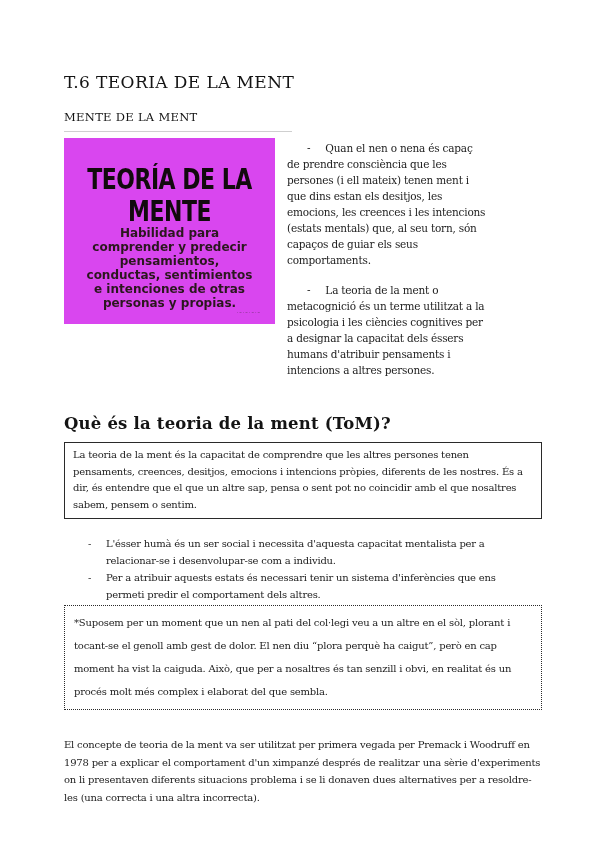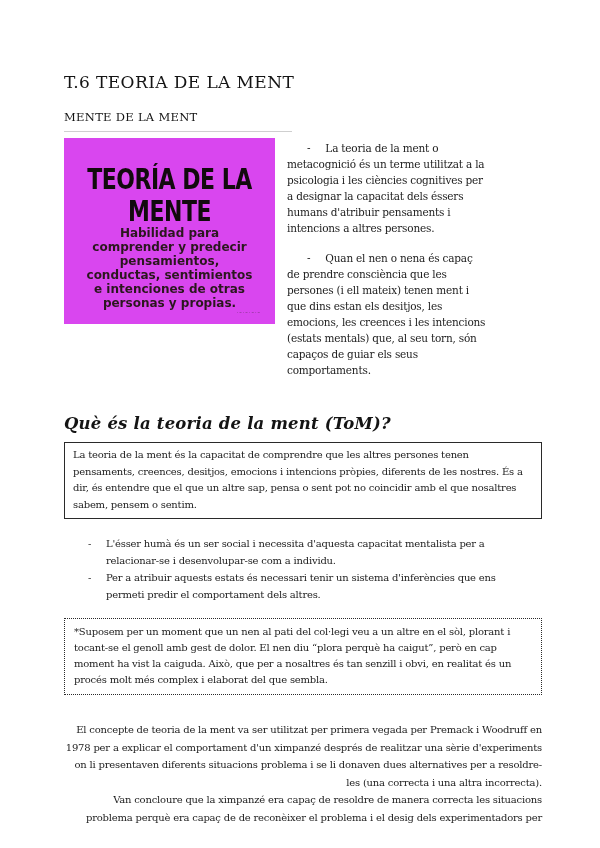--- a/index.html
+++ b/index.html
@@ -41,36 +41,36 @@
     font-weight: bold; font-size: 12px; line-height: 14px; color: #2b171e;
   }
   .tom-watermark {
     position: absolute; right: 14px; bottom: 9px;
     font-size: 5px; letter-spacing: 1px; color: #33222a; opacity: 0.8;
   }
   .right-col { flex: 1; font-size: 10.5px; letter-spacing: -0.2px; line-height: 16px; padding-top: 2px; }
   .rb { margin-bottom: 14px; }
   .rb-marker { padding-left: 20px; padding-right: 15px; }
   h3.question-heading {
-    margin-top: 22px; font-size: 16.5px; font-weight: bold; font-style: italic;
+    margin-top: 22px; font-size: 16.5px; font-weight: bold; 
     letter-spacing: 0.2px; color: #141414;
   }
   .body-text { font-size: 10px; letter-spacing: -0.2px; line-height: 16.5px; }
   .def-box {
     margin-top: 9px; border: 1.5px solid #2a2a2a;
     padding: 4px 8px 5px 8px; width: 478px;
   }
   .bullets { margin-top: 17px; padding-left: 24px; width: 460px; }
   .li { display: flex; gap: 10px; margin-bottom: 1px; }
   .li-marker { flex: 0 0 8px; }
   .example-box {
-    margin-top: 15px; border: 1.5px dotted #2a2a2a;
-    padding: 5px 9px 6px 9px; width: 478px; line-height: 16px;
+    margin-top: 2px; border: 1.5px dotted #2a2a2a;
+    padding: 5px 9px 6px 9px; width: 478px; line-height: 23px;
   }
-  .history { margin-top: 26px; width: 478px; line-height: 17.5px; text-align: right; }
+  .history { margin-top: 26px; width: 478px; line-height: 17.5px; }
 </style>
 </head>
 <body>
 
 <div class="page">
 
   <h1 class="doc-title">T.6 TEORIA DE LA MENT</h1>
 
   <div class="subtitle-wrap">
     <h2 class="doc-subtitle">MENTE DE LA MENT</h2>
@@ -78,22 +78,22 @@
 
   <div class="row">
 
     <div class="tom-card" style="background: #d946ef;">
       <span class="tom-title">TEORÍA DE LA MENTE</span>
       <span class="tom-body">Habilidad para comprender y predecir pensamientos, conductas, sentimientos e intenciones de otras personas y propias.</span>
       <span class="tom-watermark">·–·–·–·–</span>
     </div>
 
     <div class="right-col">
+      <p class="rb"><span class="rb-marker">-</span><span>Quan el nen o nena és capaç de prendre consciència que les persones (i ell mateix) tenen ment i que dins estan els desitjos, les emocions, les creences i les intencions (estats mentals) que, al seu torn, són capaços de guiar els seus comportaments.</span></p>
       <p class="rb"><span class="rb-marker">-</span><span>La teoria de la ment o metacognició és un terme utilitzat a la psicologia i les ciències cognitives per a designar la capacitat dels éssers humans d'atribuir pensaments i intencions a altres persones.</span></p>
-      <p class="rb"><span class="rb-marker">-</span><span>Quan el nen o nena és capaç de prendre consciència que les persones (i ell mateix) tenen ment i que dins estan els desitjos, les emocions, les creences i les intencions (estats mentals) que, al seu torn, són capaços de guiar els seus comportaments.</span></p>
     </div>
 
   </div>
 
   <h3 class="question-heading">Què és la teoria de la ment (ToM)?</h3>
 
   <div class="def-box body-text">
     <p>La teoria de la ment és la capacitat de comprendre que les altres persones tenen pensaments, creences, desitjos, emocions i intencions pròpies, diferents de les nostres. És a dir, és entendre que el que un altre sap, pensa o sent pot no coincidir amb el que nosaltres sabem, pensem o sentim.</p>
   </div>
 
@@ -107,16 +107,15 @@
       <p>Per a atribuir aquests estats és necessari tenir un sistema d'inferències que ens permeti predir el comportament dels altres.</p>
     </div>
   </div>
 
   <div class="example-box body-text">
     <p>*Suposem per un moment que un nen al pati del col·legi veu a un altre en el sòl, plorant i tocant-se el genoll amb gest de dolor. El nen diu “plora perquè ha caigut”, però en cap moment ha vist la caiguda. Això, que per a nosaltres és tan senzill i obvi, en realitat és un procés molt més complex i elaborat del que sembla.</p>
   </div>
 
   <div class="history body-text">
     <p>El concepte de teoria de la ment va ser utilitzat per primera vegada per Premack i Woodruff en 1978 per a explicar el comportament d'un ximpanzé després de realitzar una sèrie d'experiments on li presentaven diferents situacions problema i se li donaven dues alternatives per a resoldre-les (una correcta i una altra incorrecta).</p>
-    <p>Van concloure que la ximpanzé era capaç de resoldre de manera correcta les situacions problema perquè era capaç de de reconèixer el problema i el desig dels experimentadors per</p>
   </div>
 
 </div>
 
 </body></html>

